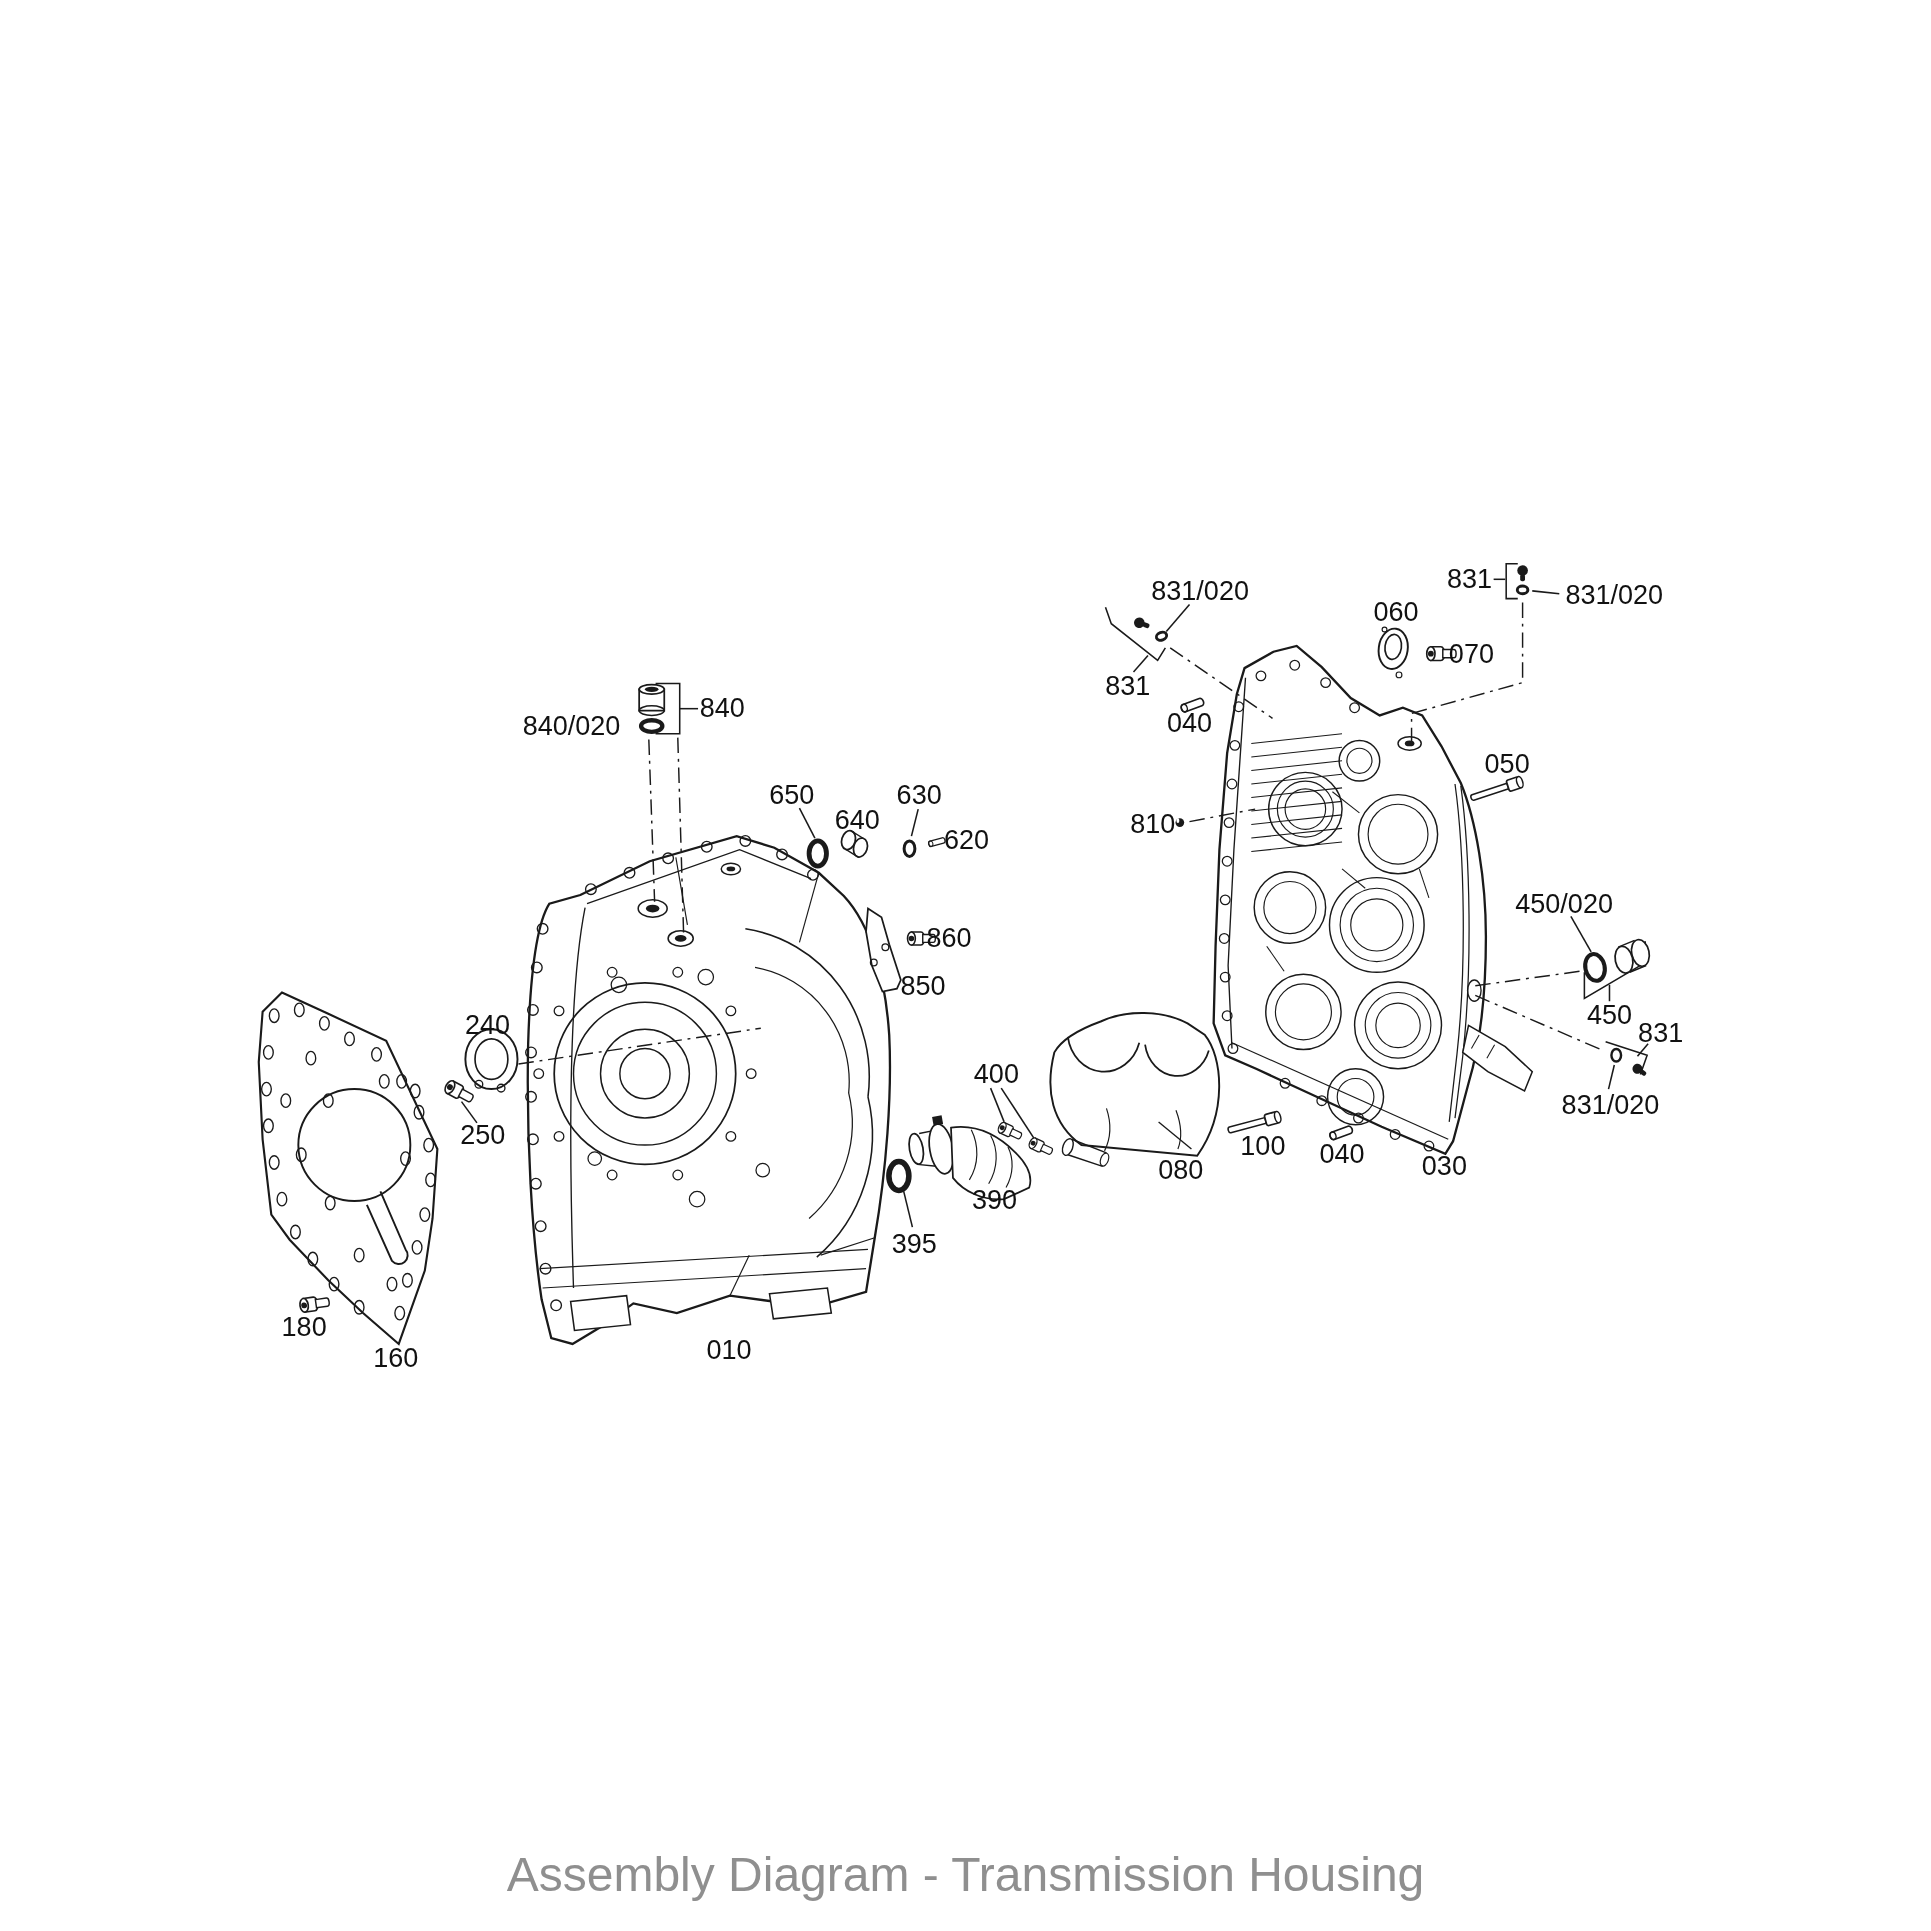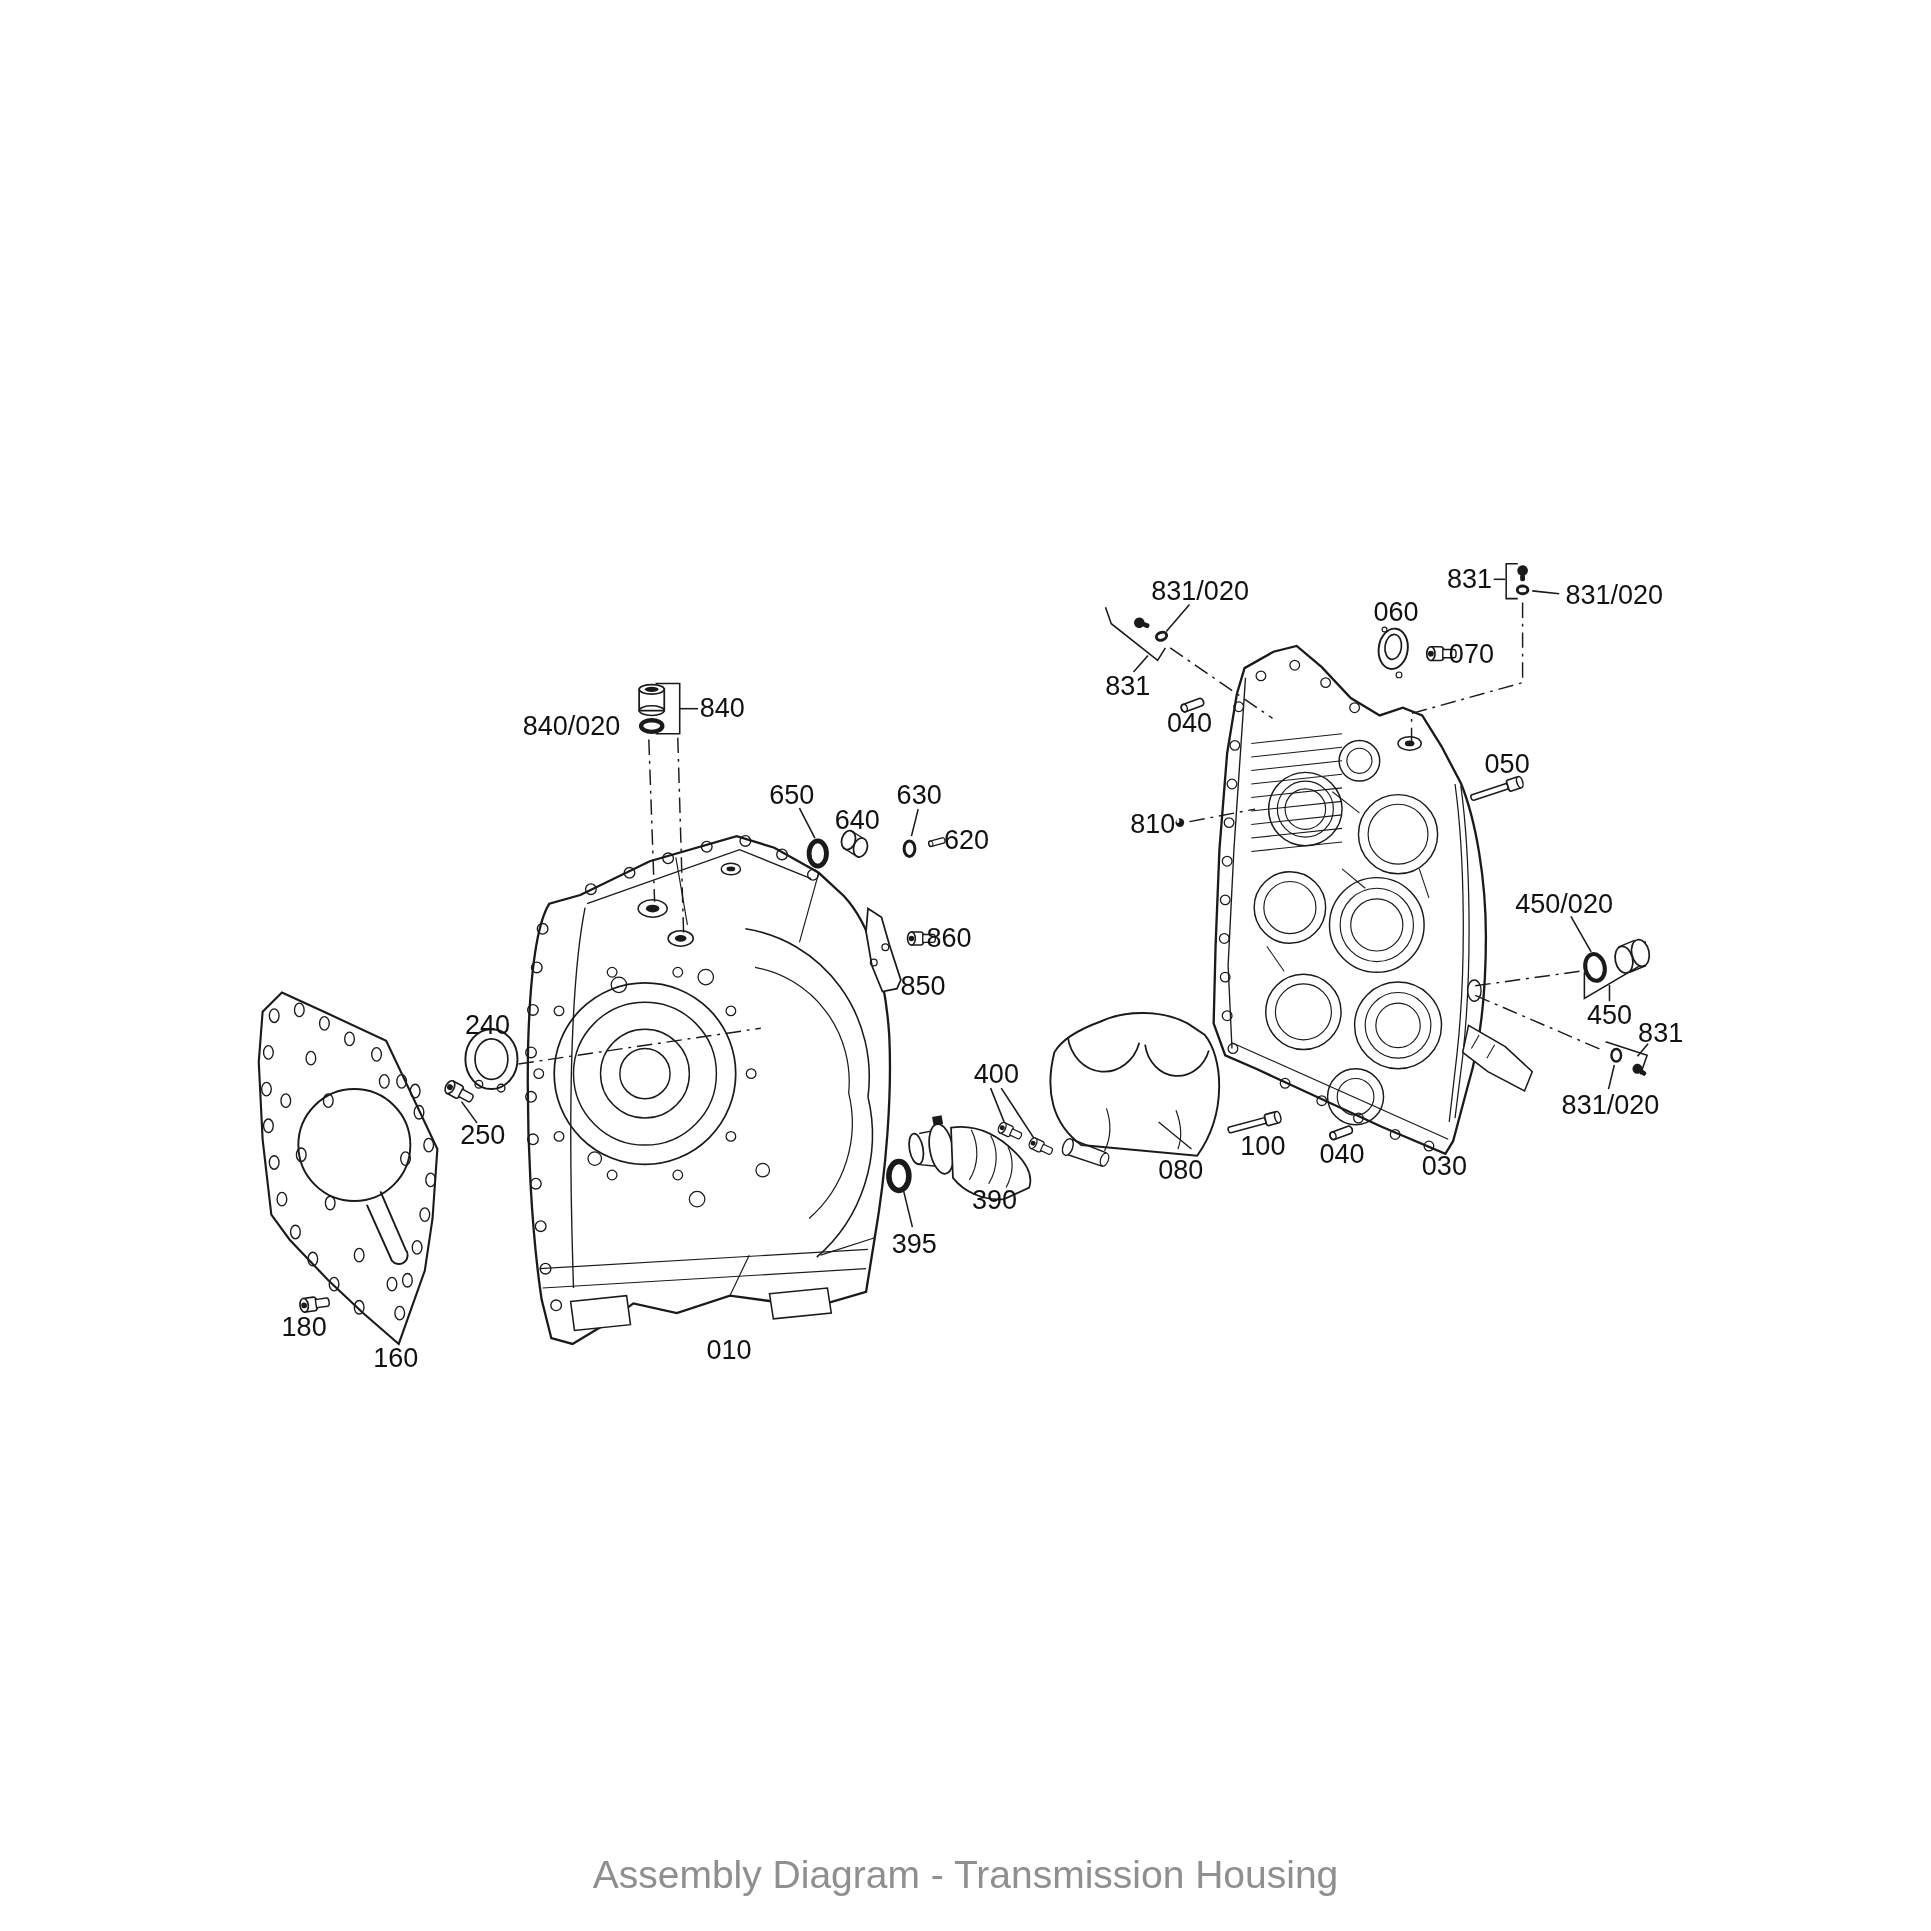--- a/index.html
+++ b/index.html
@@ -7,21 +7,21 @@
          font-family:"Liberation Sans", sans-serif;}
   .stage svg{position:absolute;left:0;top:0;}
   .s{stroke:var(--line,#1a1a1a);fill:none;}
   .sf{stroke:var(--line,#1a1a1a);fill:#fff;}
   .dark{fill:var(--line,#1a1a1a);stroke:none;}
   .cl{stroke:var(--line,#1a1a1a);fill:none;stroke-width:1.5;stroke-dasharray:16 6 3 6;}
   .ld{stroke:var(--line,#1a1a1a);fill:none;stroke-width:1.6;}
   .part-label{font-family:"Liberation Sans",sans-serif;font-size:28px;fill:var(--labelcolor,#111);
               text-anchor:middle;dominant-baseline:central;}
   .caption{position:absolute;left:0;top:1852px;width:1931px;text-align:center;
-           font-size:39px;line-height:46px;color:var(--captioncolor,#8f8f8f);}
+           font-size:48px;line-height:46px;color:var(--captioncolor,#8f8f8f);}
 </style>
 </head>
 <body>
 
 <div class="stage">
 <svg width="1931" height="1931" viewBox="0 0 2000 2000">
 <defs>
   <g id="boltS">
     <path class="sf" stroke-width="1.8" d="M0,-7.5 L11,-7.5 A4,7.5 0 0 1 11,7.5 L0,7.5 Z"></path>
     <ellipse class="sf" stroke-width="1.8" cx="0" cy="0" rx="4.5" ry="7.5"></ellipse>

